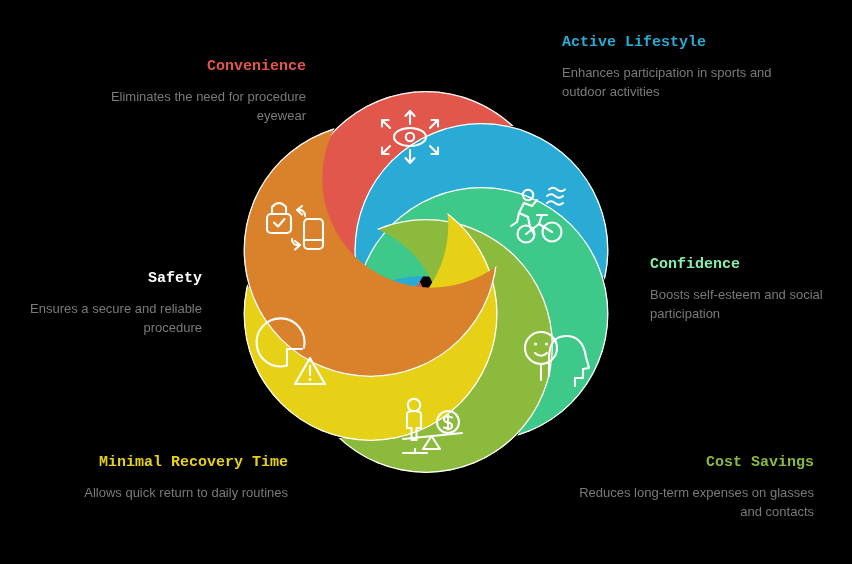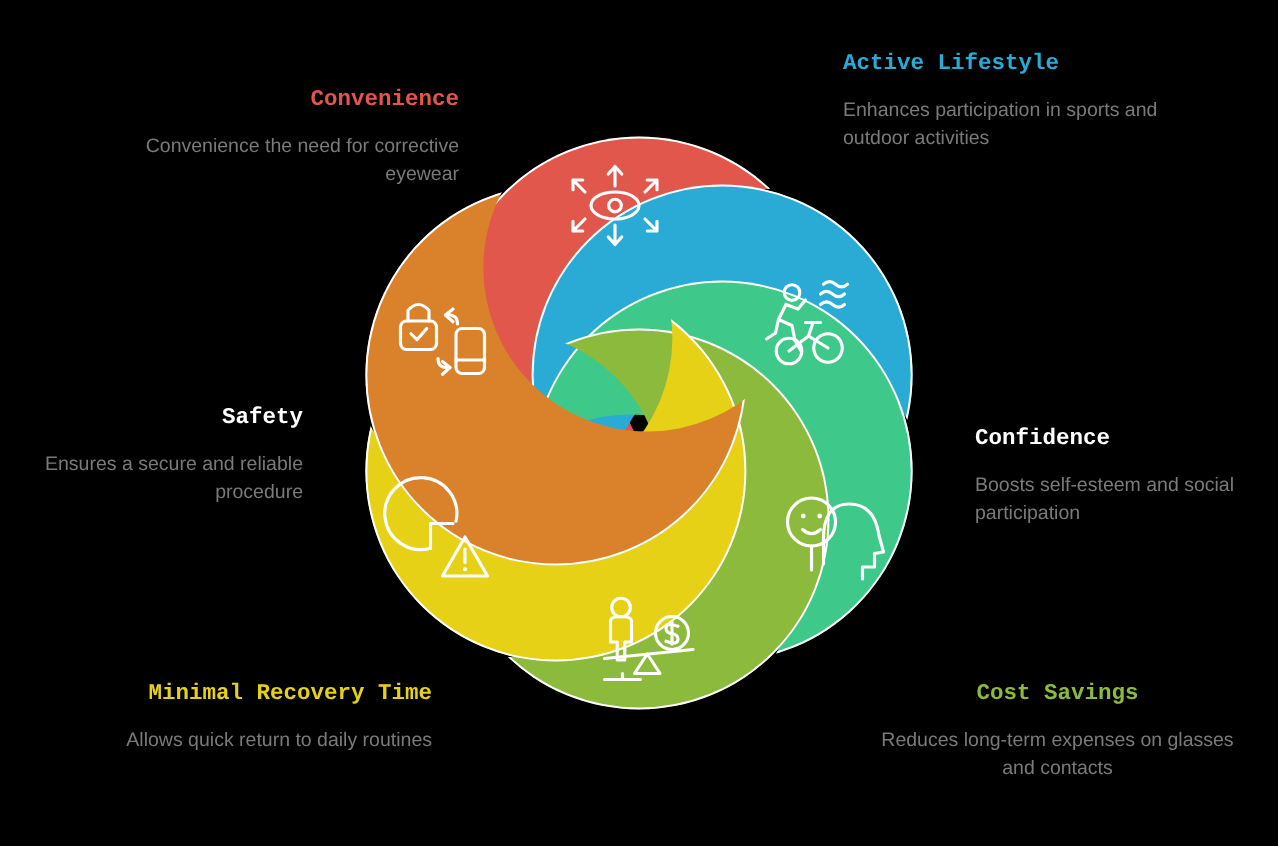--- a/index.html
+++ b/index.html
@@ -8,21 +8,21 @@
   #stage{position:relative;width:852px;height:564px;background:#000;}
   #wheel{position:absolute;left:0;top:0;width:852px;height:564px;}
 
   .label{position:absolute;}
   .label .title{font-weight:bold;font-size:15px;line-height:22px;margin:0 0 9px 0;font-family:Liberation Mono, monospace;}
   .label .desc{font-size:13px;line-height:19px;color:#7a7a7a;margin:0;}
 
   .lab-conv{left:60px;top:56px;width:246px;text-align:right;}
   .lab-active{left:562px;top:32px;width:250px;text-align:left;}
   .lab-conf{left:650px;top:254px;width:200px;text-align:left;}
-  .lab-cost{left:564px;top:452px;width:250px;text-align:center;margin-left:16px;}
+  .lab-cost{left:564px;top:452px;width:250px;text-align:right;}
   .lab-recov{left:36px;top:452px;width:252px;text-align:right;}
   .lab-safety{left:26px;top:254px;width:176px;text-align:right;}
 </style>
 </head>
 <body>
 
 <div id="stage">
 
   <svg id="wheel" viewBox="0 0 852 564">
     <defs>
@@ -151,30 +151,30 @@
         <path d="M-2,-22 L-2,-22 q8,-1 8,6"></path>
         <path d="M-2,-22 L3,-26 M-2,-22 L3,-17.5"></path>
         <path d="M1,13 q-8,1 -8,-6"></path>
         <path d="M1,13 L-4,9 M1,13 L-4,17.5"></path>
       </g>
     </g>
     </svg>
 
   <div class="label lab-conv">
     <p class="title" style="color: rgb(226, 87, 76);">Convenience</p>
-    <p class="desc">Convenience the need for corrective eyewear</p>
+    <p class="desc">Eliminates the need for procedure eyewear</p>
   </div>
 
   <div class="label lab-active">
     <p class="title" style="color: rgb(41, 171, 213);">Active Lifestyle</p>
     <p class="desc">Enhances participation in sports and outdoor activities</p>
   </div>
 
   <div class="label lab-conf">
-    <p class="title" style="color: #ffffff; margin-top: 28px;">Confidence</p>
+    <p class="title" style="color: #86efac;">Confidence</p>
     <p class="desc">Boosts self-esteem and social participation</p>
   </div>
 
   <div class="label lab-cost">
     <p class="title" style="color: rgb(140, 186, 60);">Cost Savings</p>
     <p class="desc">Reduces long-term expenses on glasses and contacts</p>
   </div>
 
   <div class="label lab-recov">
     <p class="title" style="color: rgb(230, 209, 23);">Minimal Recovery Time</p>

